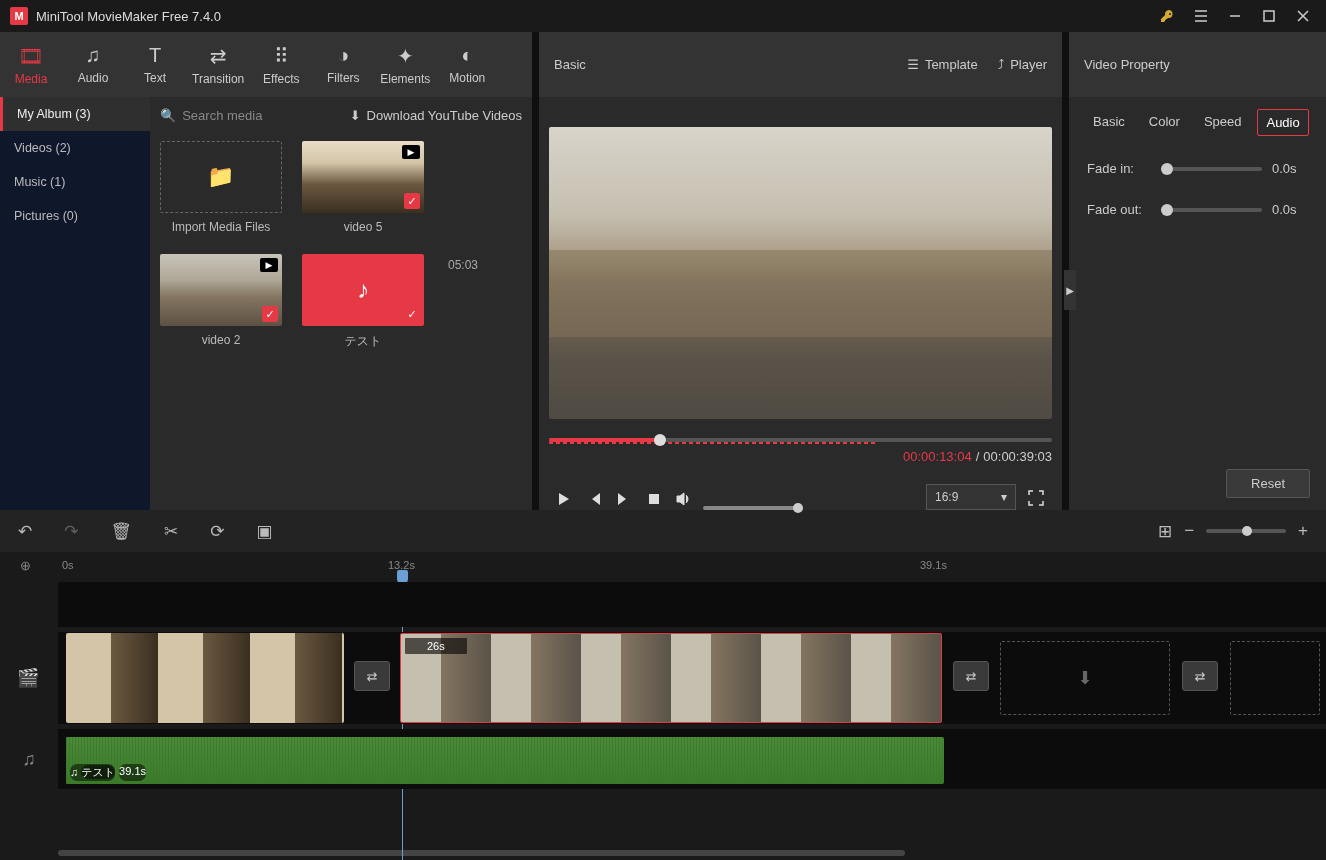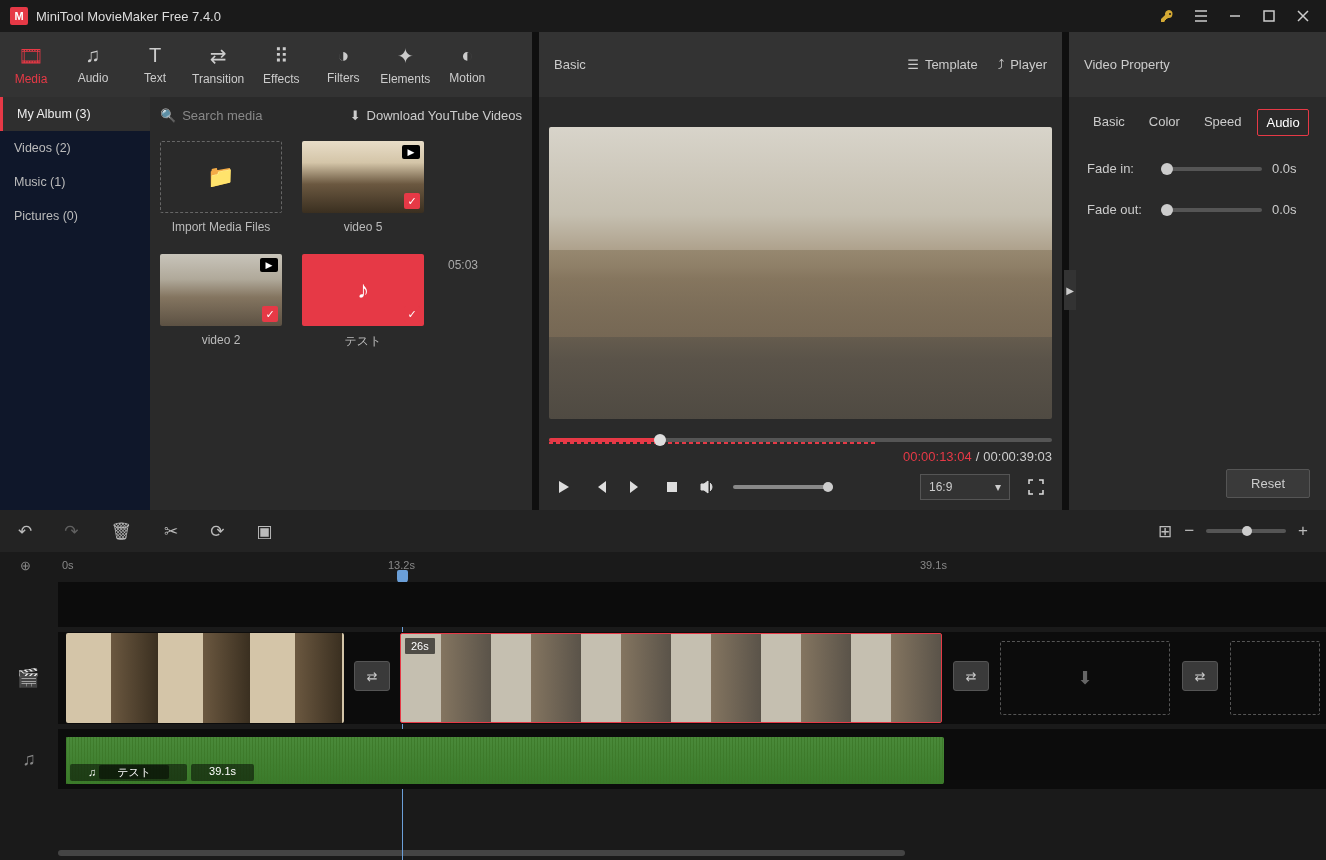--- a/index.html
+++ b/index.html
@@ -46,21 +46,21 @@
 .building{position:absolute;bottom:28%;left:0;right:0;height:30%;background:linear-gradient(0deg,rgba(120,105,85,0.9),rgba(140,125,100,0.7))}
 .scrub{height:6px;display:flex;align-items:center;position:relative;margin-top:8px}
 .scrub-bg{position:absolute;height:4px;background:#555;left:0;right:0;border-radius:2px}
 .scrub-fill{position:absolute;height:4px;background:#e63946;left:0;width:22%;border-radius:2px}
 .scrub-half{position:absolute;height:4px;left:0;width:65%}
 .scrub-half::after{content:'';position:absolute;left:0;right:0;bottom:-2px;height:2px;background:repeating-linear-gradient(90deg,#e63946 0 4px,transparent 4px 7px)}
 .scrub-thumb{position:absolute;left:22%;width:12px;height:12px;background:#ddd;border-radius:50%;margin-left:-6px}
 .time-row{display:flex;justify-content:flex-end;gap:4px;margin-top:6px;font-size:13px}
 .tc-cur{color:#e63946}
 .tc-tot{color:#ccc}
-.controls{height:46px;display:flex;align-items:center;gap:14px;padding:0 4px}
+.controls{height:46px;display:flex;align-items:flex-end;gap:8px;padding:0 4px}
 .ctrl{width:22px;height:22px;display:flex;align-items:center;justify-content:center;cursor:pointer;color:#ddd}
 .vol-slider{width:100px;height:4px;background:#888;border-radius:2px;position:relative}
 .vol-thumb{position:absolute;right:0;width:10px;height:10px;background:#ccc;border-radius:50%;top:-3px}
 .aspect{margin-left:auto;width:90px;height:26px;background:#333;border:1px solid #555;display:flex;align-items:center;justify-content:space-between;padding:0 8px;cursor:pointer;font-size:12px}
 .fs-btn{width:24px;height:24px;display:flex;align-items:center;justify-content:center;cursor:pointer}
 .prop-panel{width:257px;background:#2a2a2a;margin-left:7px;display:flex;flex-direction:column;position:relative}
 .prop-header{height:65px;display:flex;align-items:center;padding:0 15px;background:#333;font-size:13px}
 .prop-colapse{position:absolute;left:-5px;top:238px;width:12px;height:40px;background:#333;display:flex;align-items:center;justify-content:center;cursor:pointer;font-size:10px;color:#ccc}
 .prop-tabs{display:flex;gap:8px;padding:12px 16px}
 .ptab{padding:5px 8px;cursor:pointer;font-size:13px;color:#ccc;border-radius:2px}
@@ -86,27 +86,27 @@
 .playhead{position:absolute;top:18px;bottom:-280px;width:1px;background:#6b9fd8;left:402px}
 .playhead::before{content:'';position:absolute;top:0;left:-5px;width:11px;height:14px;background:#6b9fd8;border-radius:2px 2px 5px 5px}
 .tracks{flex:1;display:flex;flex-direction:column;gap:5px;padding-left:0;position:relative}
 .track{display:flex;align-items:center;height:92px}
 .track.sm{height:45px}
 .track-head{width:58px;display:flex;align-items:center;justify-content:center;color:#888;font-size:18px}
 .track-body{flex:1;height:100%;position:relative;background:#0c0c0c}
 .clip{position:absolute;top:1px;bottom:1px;border-radius:2px}
 .clip.pier{left:8px;width:278px;background:repeating-linear-gradient(90deg,#d4c5a8 0,#d4c5a8 45px,#6b5840 45px,#3a2f20 92px);background-size:92px 100%}
 .clip.lon{left:342px;width:542px;border:1px solid #e63946;background:repeating-linear-gradient(90deg,#c5bfb0 0,#c5bfb0 40px,#847560 40px,#5a5349 90px);background-size:90px 100%}
-.clip.lon .tag{position:absolute;top:4px;left:4px;background:rgba(0,0,0,0.6);color:#fff;font-size:11px;padding:2px 6px;border-radius:1px}
+.clip.lon .tag{position:absolute;top:4px;left:4px;background:rgba(0,0,0,0.6);color:#fff;font-size:11px;padding:2px 22px;border-radius:1px}
 .trans-btn{position:absolute;top:32%;width:36px;height:30px;background:#3a3a3a;border:1px solid #555;display:flex;align-items:center;justify-content:center;color:#ccc;cursor:pointer;border-radius:3px}
 .placeholder{position:absolute;top:10%;height:80%;width:170px;border:1px dashed #555;border-radius:2px;display:flex;align-items:center;justify-content:center;color:#666;font-size:18px}
 .clip.audio{left:8px;width:878px;top:8px;bottom:5px;background:linear-gradient(180deg,#4a8a3a 0%,#3a7a2a 100%);border-radius:2px}
 .clip.audio .wave{position:absolute;inset:0;background:repeating-linear-gradient(90deg,rgba(60,120,40,0.8) 0 1px,transparent 1px 3px)}
 .clip.audio .alabel{position:absolute;bottom:3px;left:4px;display:flex;gap:4px;font-size:11px}
-.clip.audio .alabel span{background:rgba(0,0,0,0.5);padding:1px 18px;border-radius:2px;color:#fff}
+.clip.audio .alabel span{background:rgba(0,0,0,0.5);padding:1px 0;border-radius:7px;color:#fff}
 .hscroll{height:10px;margin:4px 58px 0}
 .hscroll-thumb{height:6px;width:70%;background:#444;border-radius:3px}
 svg{display:block}
 </style>
 </head>
 <body>
 
 <div class="titlebar">
   <div class="left">
     <div class="logo">M</div>

